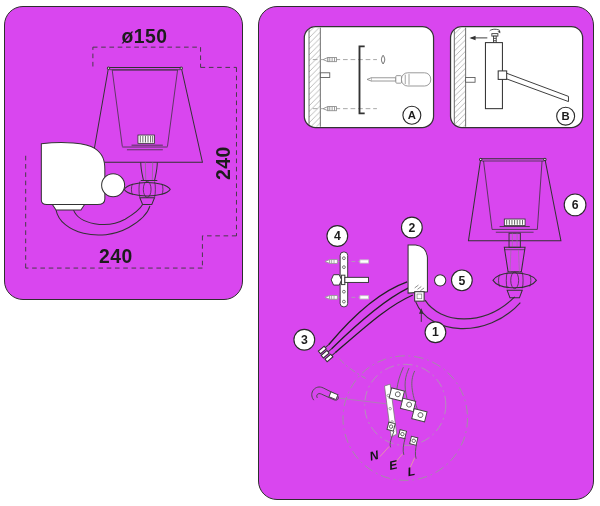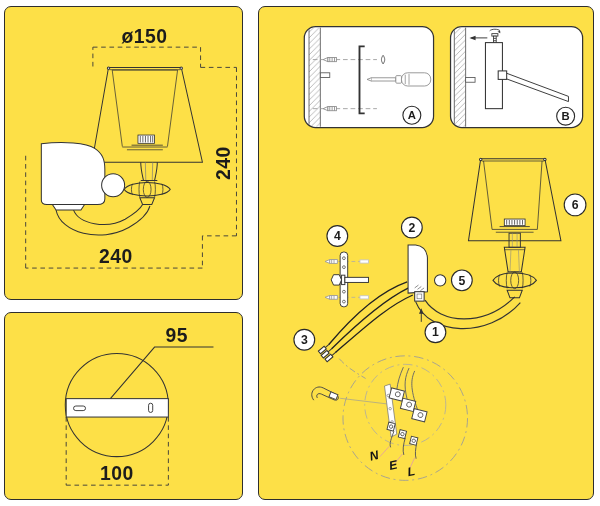--- a/index.html
+++ b/index.html
@@ -1,19 +1,19 @@
 <!DOCTYPE html>
 <html><head>
 <meta charset="utf-8">
 <style>
   html,body{margin:0;padding:0;background:#fff;}
   .canvas{position:relative;width:600px;height:506px;background:#ffffff;
           font-family:"Liberation Sans",sans-serif;overflow:hidden;}
-  .panel{position:absolute;border:1.6px solid #2e2e2e;border-radius:7px;
-         box-sizing:border-box;background:#fde047;overflow:hidden;padding-left:17px;}
+  .panel{position:absolute;border:1.6px solid #2e2e2e;border-radius:19px;
+         box-sizing:border-box;background:#d946ef;overflow:hidden;padding-left:17px;}
   #panel-side{left:4px;top:6px;width:239px;height:294px;}
   #panel-plate{left:4px;top:312px;width:239px;height:188px;}
   #panel-install{left:258px;top:6px;width:336px;height:494px;}
   .panel svg{display:block;width:100%;height:100%;}
   text{text-anchor:middle;}
   .dim{font-size:21px;font-weight:bold;fill:#1c1c1c;letter-spacing:0.5px;}
   .num{font-size:13px;font-weight:bold;fill:#1c1c1c;}
   .step{font-size:12px;font-weight:bold;fill:#1c1c1c;}
   .wire{font-size:13px;font-weight:bold;font-style:italic;fill:#141414;}
   .ln{stroke:#333;fill:none;stroke-width:1.1;}
@@ -67,36 +67,20 @@
           <path d="M56,209 C62,224 92,230 112,219 C122,213 129,207 131,203"></path>
         </g>
       </g>
 
       <text class="dim" x="133" y="27">ø150</text>
       <text class="dim" transform="translate(226,158) rotate(-90)">240</text>
       <text class="dim" x="102" y="266">240</text>
     </svg>
   </div>
 
-  <div class="panel" id="panel-plate">
-    <svg viewBox="0 0 239 188">
-      <circle class="ln" cx="103" cy="93" r="56"></circle>
-      <g>
-        <rect x="48" y="86" width="111" height="20" fill="#fff" stroke="#333" stroke-width="1.1"></rect>
-        <rect x="56" y="94" width="13" height="5" rx="2.5" fill="#fff" stroke="#333"></rect>
-        <rect x="137.5" y="91" width="4.5" height="10" rx="2.2" fill="#fff" stroke="#333"></rect>
-      </g>
-      <path class="ln" d="M96,86 L144,30 H208"></path>
-      <g class="dash">
-        <path d="M48,106 V180 M159,106 V180 M48,180 H159"></path>
-      </g>
-      <text class="dim" x="168" y="24">95</text>
-      <text class="dim" x="103" y="174">100</text>
-    </svg>
-  </div>
 
   <div class="panel" id="panel-install">
     <svg viewBox="-6 0 336 494">
       <defs>
         <pattern id="hatch" width="6" height="6" patternUnits="userSpaceOnUse">
           <path d="M0,6 L6,0" stroke="#b8b8b8" stroke-width="1"></path>
         </pattern>
         <clipPath id="clipA">
             <rect x="24.8" y="7.8" width="135.4" height="105.4" rx="11"></rect>
           </clipPath>

